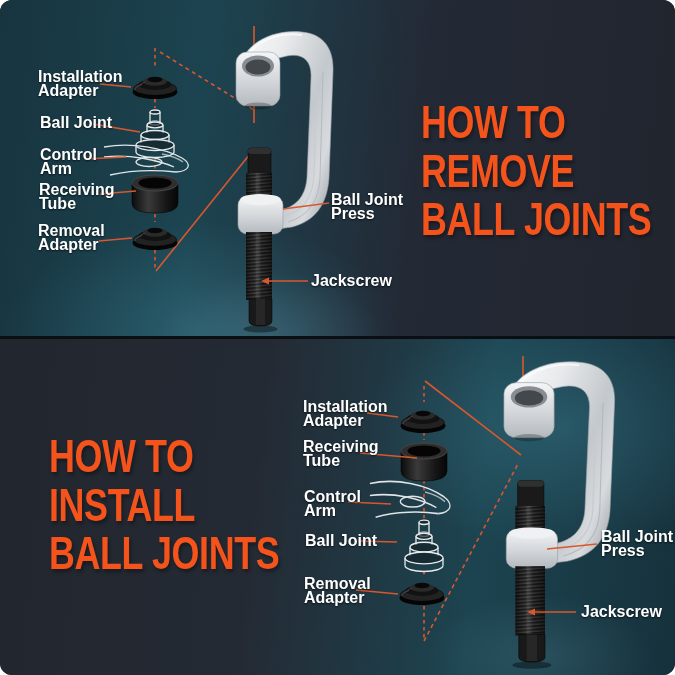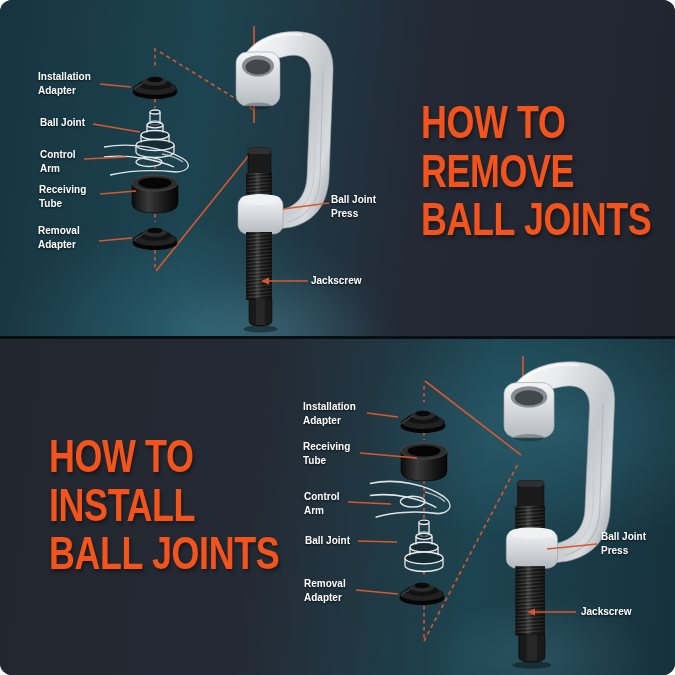--- a/index.html
+++ b/index.html
@@ -10,21 +10,21 @@
       radial-gradient(ellipse 300px 170px at 200px 330px, rgba(80,160,185,.28), rgba(80,160,185,0) 65%),
       radial-gradient(ellipse 160px 90px at 270px 335px, rgba(140,200,220,.16), rgba(140,200,220,0) 70%),
       linear-gradient(96deg,#17343f 0%,#1c4450 30%,#232935 62%,#21252e 100%);}
   .panel-bottom{top:337px;height:338px;
     background:
       radial-gradient(ellipse 300px 190px at 560px 90px, rgba(80,160,185,.28), rgba(80,160,185,0) 65%),
       radial-gradient(ellipse 160px 90px at 540px 320px, rgba(140,200,220,.14), rgba(140,200,220,0) 70%),
       linear-gradient(276deg,#16313c 0%,#1c4450 30%,#242a34 62%,#22262e 100%);}
   .seam{position:absolute;left:0;top:336px;width:675px;height:3px;background:#0b0e13;z-index:3;}
   svg.art{position:absolute;left:0;top:0;z-index:2;}
-  .lbl{position:absolute;z-index:4;color:#ffffff;font-size:10px;line-height:14px;font-weight:bold;
+  .lbl{position:absolute;z-index:4;color:#ffffff;font-size:16px;line-height:14px;font-weight:bold;
        white-space:pre-line;text-shadow:0 1px 2px rgba(0,0,0,.7);}
   .hd{position:absolute;z-index:4;}
   .hd-line{color:#f4531c;font-size:46px;line-height:48.5px;font-weight:bold;letter-spacing:-.5px;
        transform:scaleX(.78);transform-origin:left top;white-space:nowrap;
        text-shadow:2px 3px 4px rgba(0,0,0,.35);}
 </style>
 </head>
 <body>
 
 <div class="canvas">

